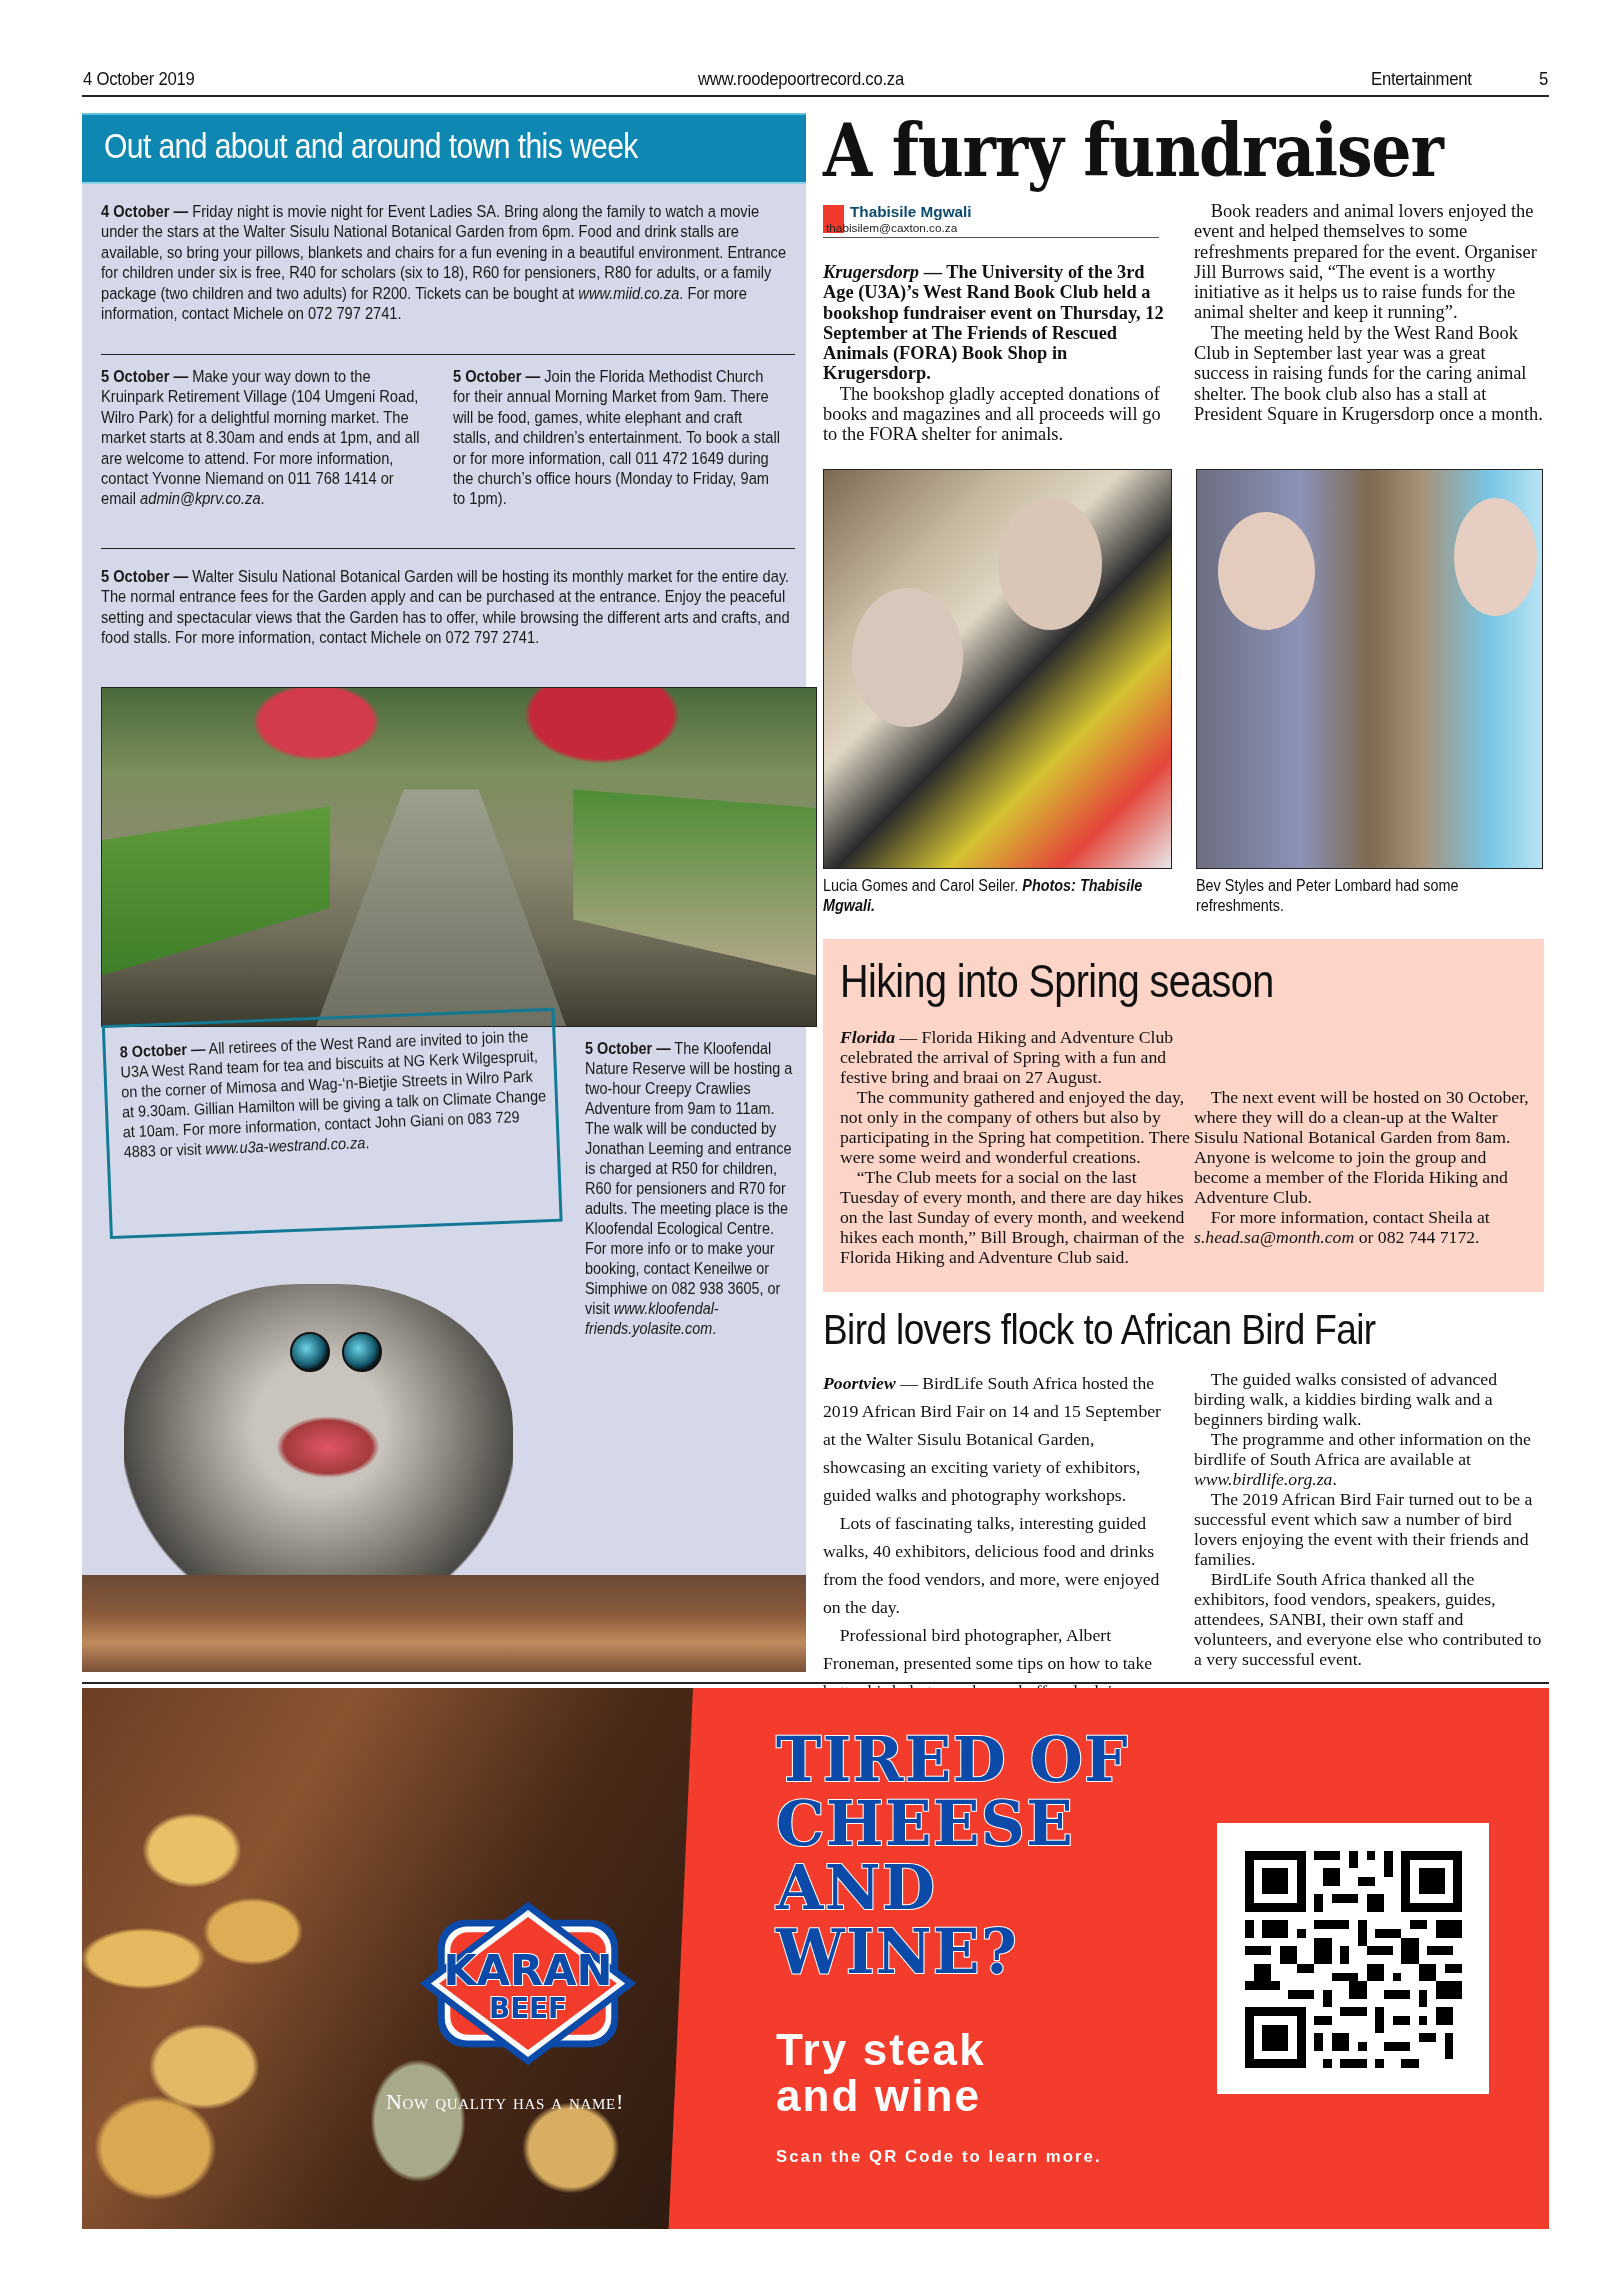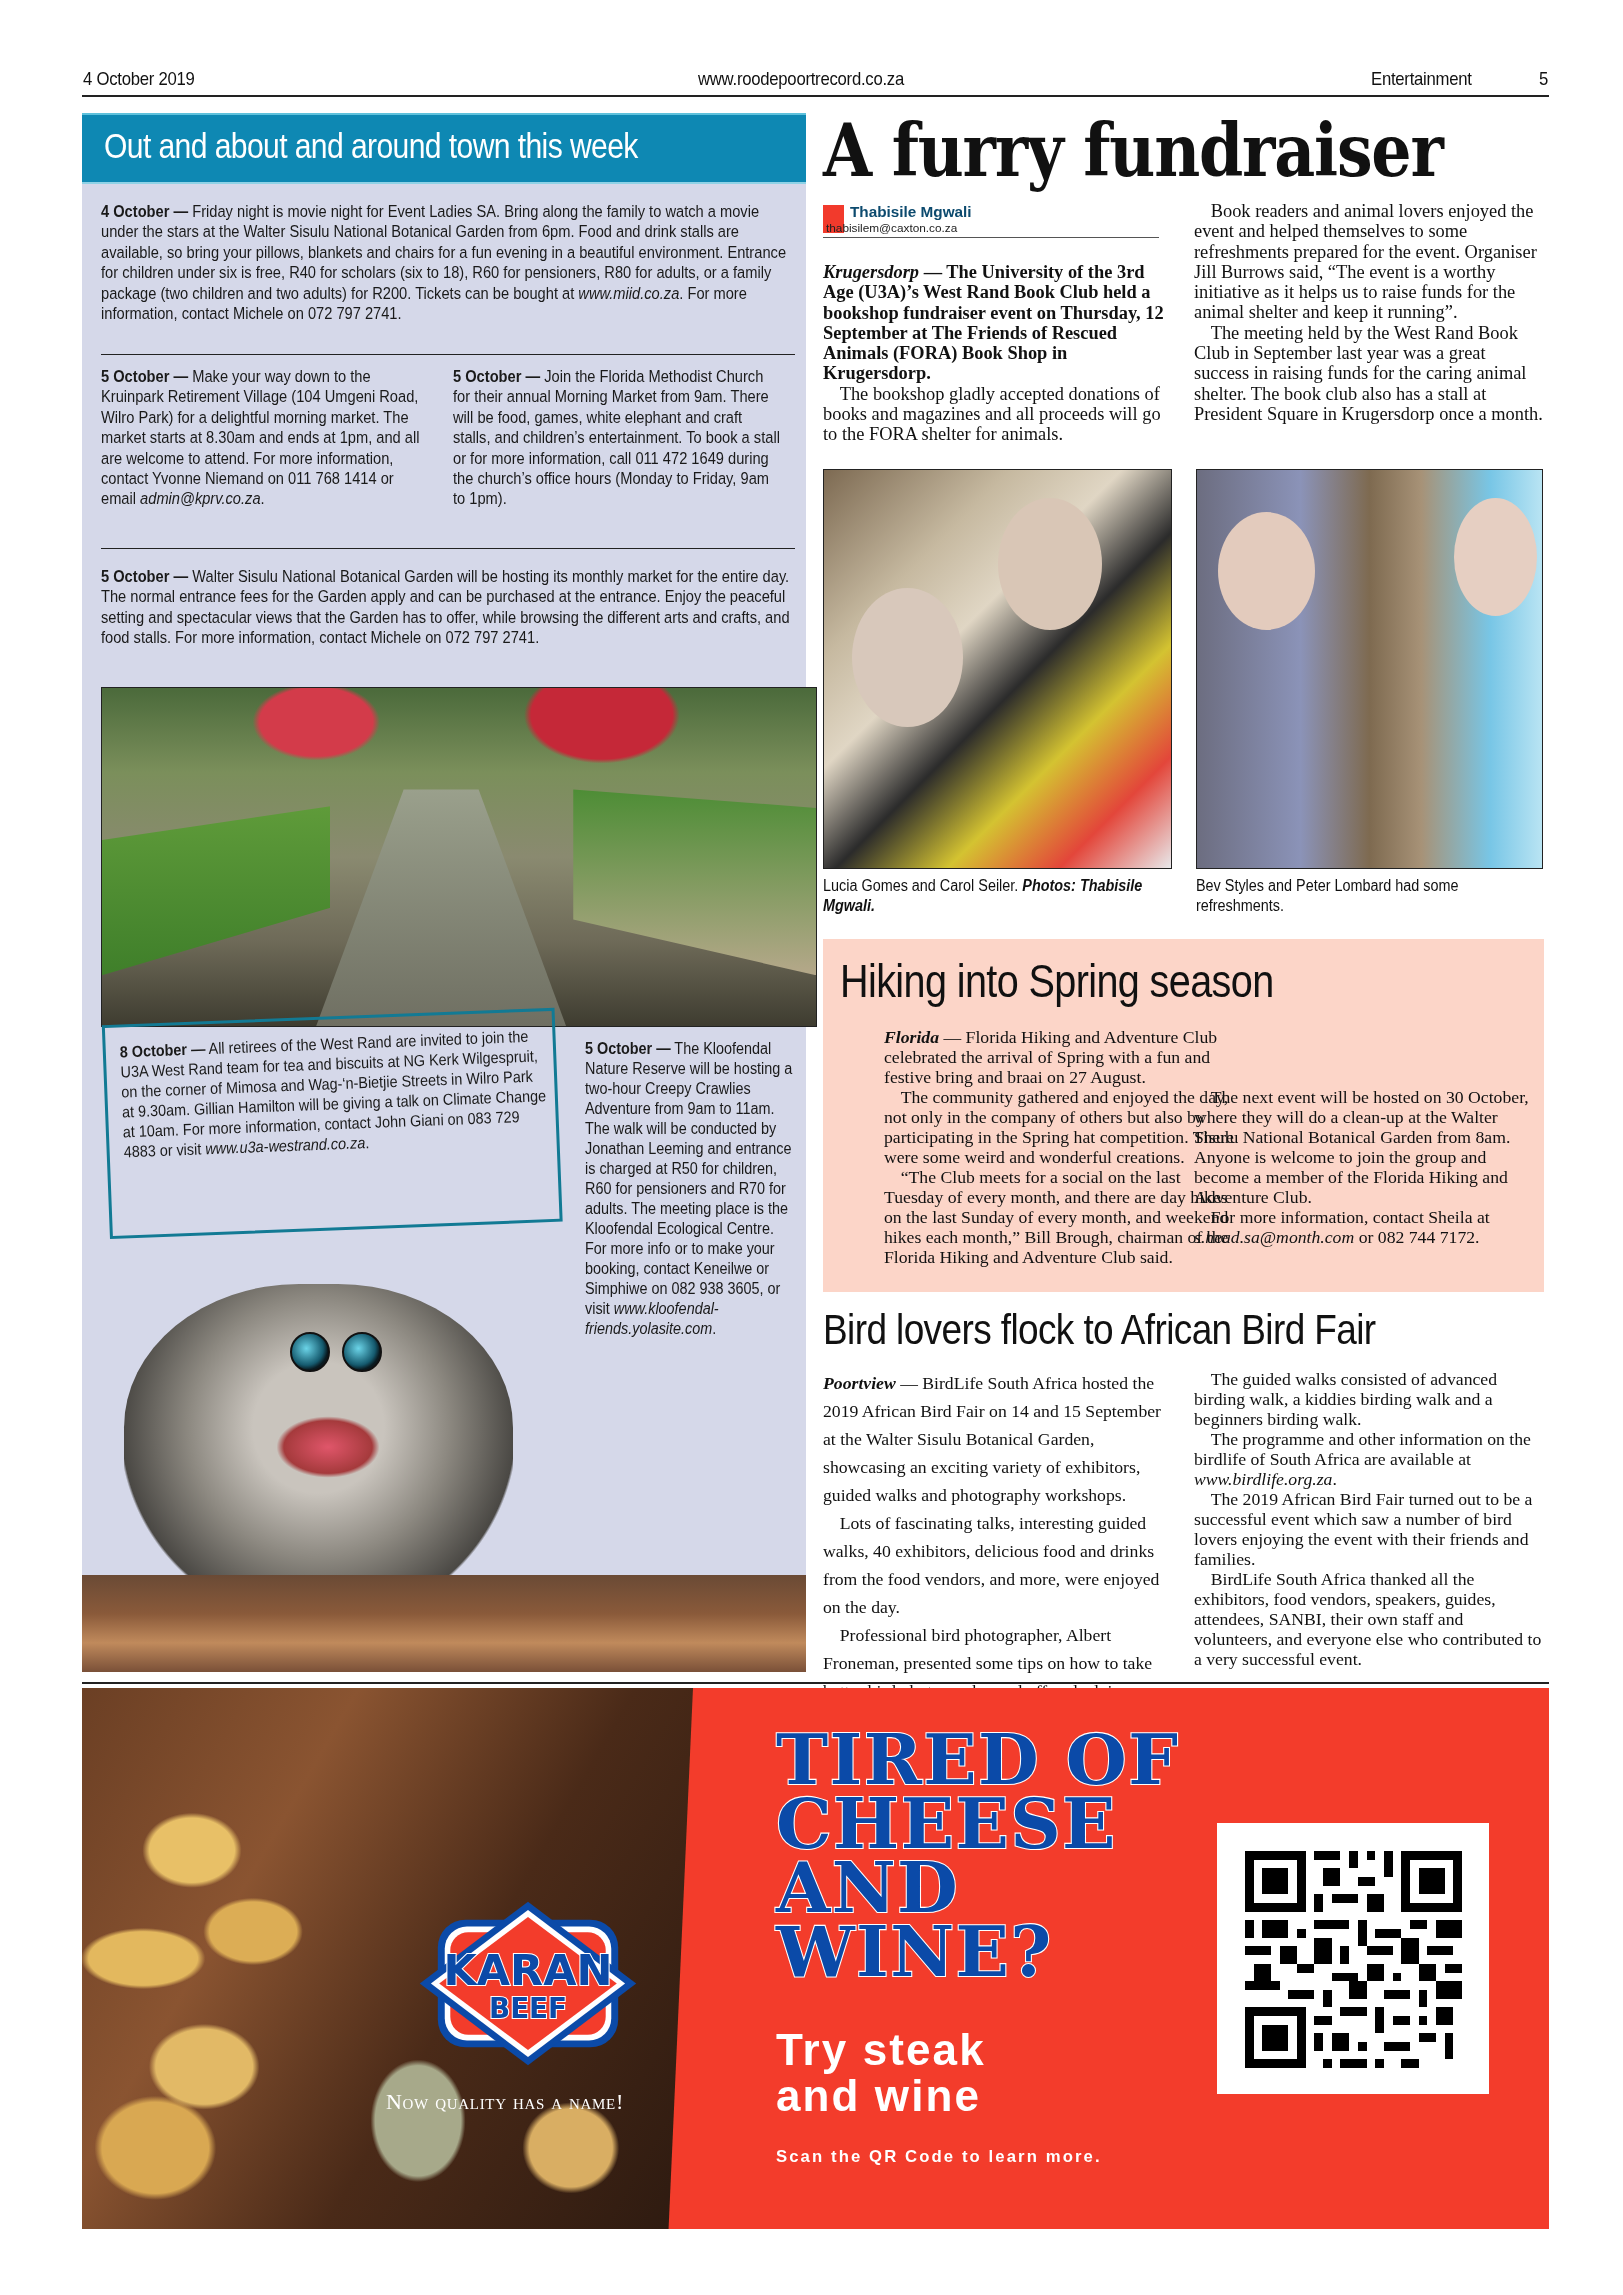--- a/index.html
+++ b/index.html
@@ -76,21 +76,21 @@
       radial-gradient(ellipse at 10% 50%, #e3b85e 0 7%, transparent 8%),
       radial-gradient(ellipse at 28% 45%, #dcad55 0 7%, transparent 8%),
       radial-gradient(ellipse at 20% 70%, #e2b966 0 7%, transparent 8%),
       radial-gradient(ellipse at 12% 85%, #d9a852 0 7%, transparent 8%),
       radial-gradient(ellipse at 80% 85%, #d9ae63 0 6%, transparent 7%),
       radial-gradient(ellipse at 55% 80%, #a7a98a 0 9%, transparent 10%),
       linear-gradient(120deg, #6b3f24 0%, #8a5431 30%, #4a2a18 60%, #2d1a10 100%);
     clip-path: polygon(0 0, 100% 0, 96% 100%, 0 100%); }
   .ad-logo { position:absolute; left: 335px; top: 212px; width: 222px; height: 167px; }
   .ad-slogan { position:absolute; left: 304px; top: 401px; font-family: "Liberation Serif", serif; font-size: 22px; color: #fff; letter-spacing: 0.7px; white-space: nowrap; font-variant: small-caps; }
-  .ad-headline { position:absolute; left: 694px; top: 40px; font-family: "DejaVu Serif", serif; font-weight: bold; font-size: 70px; line-height: 64px; color: #0b4aa8; -webkit-text-stroke: 2.1px #ffffff; paint-order: stroke fill; letter-spacing: 1.4px; white-space: nowrap; }
+  .ad-headline { position:absolute; left: 694px; top: 40px; font-family: "DejaVu Serif", serif; font-weight: bold; font-size: 61px; line-height: 64px; color: #0b4aa8; -webkit-text-stroke: 2.1px #ffffff; paint-order: stroke fill; letter-spacing: 1.4px; white-space: nowrap; }
   .ad-sub { position:absolute; left: 694px; top: 339px; font-family: "Liberation Sans", sans-serif; font-weight: bold; font-size: 44px; line-height: 46px; color: #fff; letter-spacing: 2.1px; white-space: nowrap; }
   .ad-scan { position:absolute; left: 694px; top: 459px; font-family: "Liberation Sans", sans-serif; font-weight: bold; font-size: 16.7px; color: #fff; letter-spacing: 2.1px; white-space: nowrap; }
   .ad-qr { position:absolute; left: 1135px; top: 135px; width: 272px; height: 271px; background: #fff; }
   .ad-qr svg { position:absolute; left: 28px; top: 28px; width: 217px; height: 217px; }
 </style>
 </head>
 <body>
 
 <div class="abs hdr-text" style="left:83px; top:68px;">4 October 2019</div>
 <div class="abs hdr-text" style="left:698px; top:68px;">www.roodepoortrecord.co.za</div>
@@ -170,21 +170,21 @@
 
 <div class="abs caption" style="left:823px; top:876px; width:368px;">
   <span>Lucia Gomes and Carol Seiler.</span> <b>Photos: Thabisile Mgwali.</b>
 </div>
 <div class="abs caption" style="left:1196px; top:876px; width:361px;">
   <span>Bev Styles and Peter Lombard had some refreshments.</span>
 </div>
 
 <div class="abs hiking-box"></div>
 <div class="abs hiking-title">Hiking into Spring season</div>
-<div class="abs serif-body" style="left:840px; top:1027px; width:351px; font-size:17.7px; line-height:20px;margin-left:44px;">
+<div class="abs serif-body" style="left:840px; top:1027px; width:351px; font-size:17.7px; line-height:20px;">
   <p><b><i>Florida</i></b><span> — Florida Hiking and Adventure Club celebrated the arrival of Spring with a fun and festive bring and braai on 27 August.</span></p>
   <p class="ind">The community gathered and enjoyed the day, not only in the company of others but also by participating in the Spring hat competition. There were some weird and wonderful creations.</p>
   <p class="ind">“The Club meets for a social on the last Tuesday of every month, and there are day hikes on the last Sunday of every month, and weekend hikes each month,” Bill Brough, chairman of the Florida Hiking and Adventure Club said.</p>
 </div>
 
 <div class="abs serif-body" style="left:1194px; top:1087px; width:347px; font-size:17.7px; line-height:20px;">
   <p class="ind">The next event will be hosted on 30 October, where they will do a clean-up at the Walter Sisulu National Botanical Garden from 8am. Anyone is welcome to join the group and become a member of the Florida Hiking and Adventure Club.</p>
   <p class="ind"><span>For more information, contact Sheila at </span><i>s.head.sa@month.com</i><span> or 082 744 7172.</span></p>
 </div>
 

